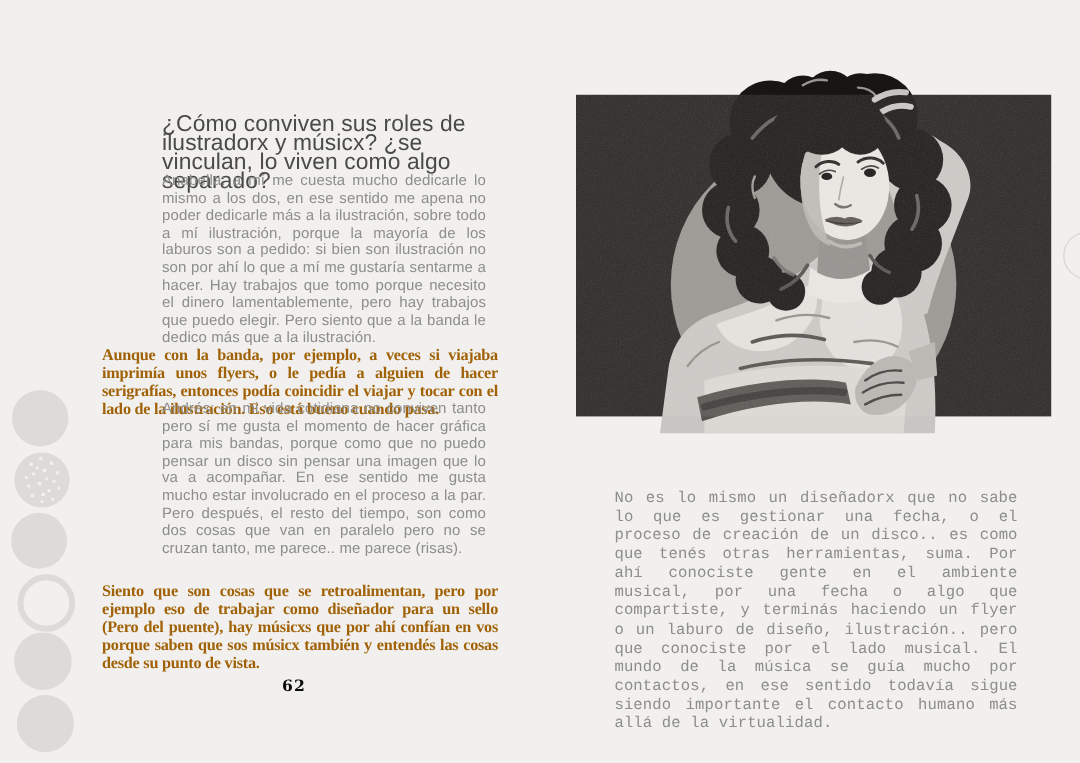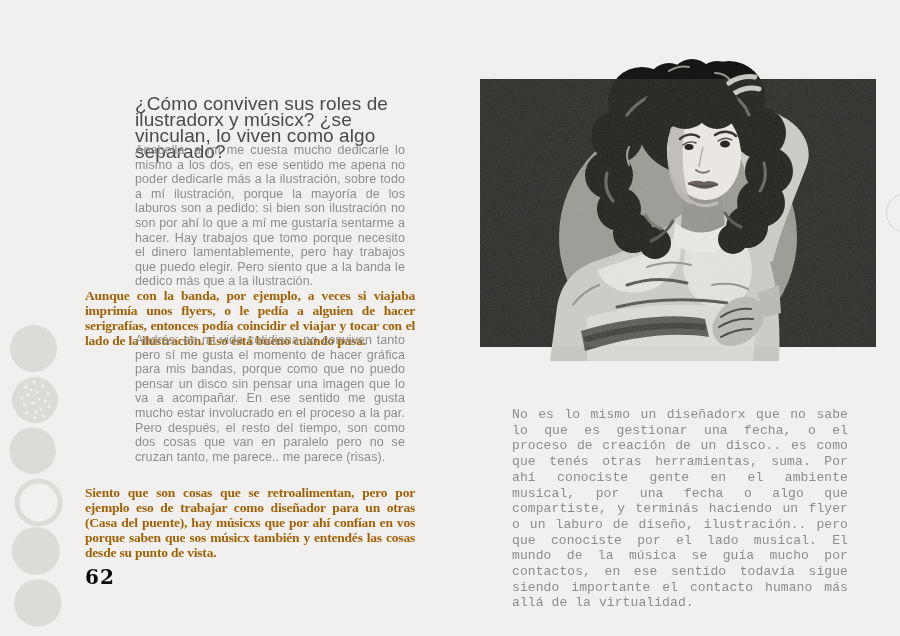--- a/index.html
+++ b/index.html
@@ -12,22 +12,22 @@
             letter-spacing:.1px;}
   .body-par{position:absolute;margin:0;font-size:12.5px;line-height:14.6px;
             color:#8d8d8b;text-align:justify;letter-spacing:.1px;}
   .par-anabella{left:135px;top:143px;width:270px;}
   .par-andres{left:135px;top:333px;width:270px;}
   .pull{position:absolute;margin:0;font-family:"Liberation Serif",serif;font-weight:bold;
         font-size:13.5px;line-height:15px;color:#a16207;text-align:justify;
         letter-spacing:-.2px;width:330px;left:85px;}
   .pull-1{top:288px;}
   .pull-2{top:485px;}
-  .pagenum{position:absolute;left:85px;top:565px;width:320px;text-align:left;
-           font-family:"DejaVu Serif",serif;font-weight:bold;font-size:20px;
+  .pagenum{position:absolute;left:85px;top:565px;width:320px;text-align:center;
+           font-family:"DejaVu Serif",serif;font-weight:bold;font-size:13px;
            color:#0b0b0a;letter-spacing:1px;}
   .right-par{position:absolute;left:512px;top:407px;width:336px;margin:0;
              font-size:13px;line-height:15.7px;color:#8d8d8b;text-align:justify;
              letter-spacing:.1px;font-family:Liberation Mono, monospace;}
 
   .illustration{position:absolute;left:477px;top:55px;width:400px;height:310px;margin:0;}
   .dots{position:absolute;left:0;top:318px;}
 
   .next-btn{position:absolute;left:886px;top:193px;width:40px;height:40px;
             border-radius:50%;border:1px solid #d5d5d2;background:transparent;
@@ -71,21 +71,21 @@
   </svg>
 
   <h2 class="question">¿Cómo conviven sus roles de ilustradorx y músicx? ¿se vinculan, lo viven como algo separado?</h2>
 
   <p class="body-par par-anabella">Anabella: a mí me cuesta mucho dedicarle lo mismo a los dos, en ese sentido me apena no poder dedicarle más a la ilustración, sobre todo a mí ilustración, porque la mayoría de los laburos son a pedido: si bien son ilustración no son por ahí lo que a mí me gustaría sentarme a hacer. Hay trabajos que tomo porque necesito el dinero lamentablemente, pero hay trabajos que puedo elegir. Pero siento que a la banda le dedico más que a la ilustración.</p>
 
   <p class="pull pull-1">Aunque con la banda, por ejemplo, a veces si viajaba imprimía unos flyers, o le pedía a alguien de hacer serigrafías, entonces podía coincidir el viajar y tocar con el lado de la ilustración. Eso está bueno cuando pasa.</p>
 
   <p class="body-par par-andres">Andrés: en mi vida cotidiana no conviven tanto pero sí me gusta el momento de hacer gráfica para mis bandas, porque como que no puedo pensar un disco sin pensar una imagen que lo va a acompañar. En ese sentido me gusta mucho estar involucrado en el proceso a la par. Pero después, el resto del tiempo, son como dos cosas que van en paralelo pero no se cruzan tanto, me parece.. me parece (risas).</p>
 
-  <p class="pull pull-2">Siento que son cosas que se retroalimentan, pero por ejemplo eso de trabajar como diseñador para un otras (Casa del puente), hay músicxs que por ahí confían en vos porque saben que sos músicx también y entendés las cosas desde su punto de vista.</p>
+  <p class="pull pull-2">Siento que son cosas que se retroalimentan, pero por ejemplo eso de trabajar como diseñador para un sello (Pero del puente), hay músicxs que por ahí confían en vos porque saben que sos músicx también y entendés las cosas desde su punto de vista.</p>
 
   <div class="pagenum">62</div>
 
   <figure class="illustration">
     <svg width="400" height="310" viewBox="0 0 400 310">
       <defs>
         <clipPath id="frame">
             <rect x="3" y="24" width="396" height="268"></rect>
           </clipPath>
         <radialGradient id="circGrad" cx="45%" cy="40%" r="65%">

